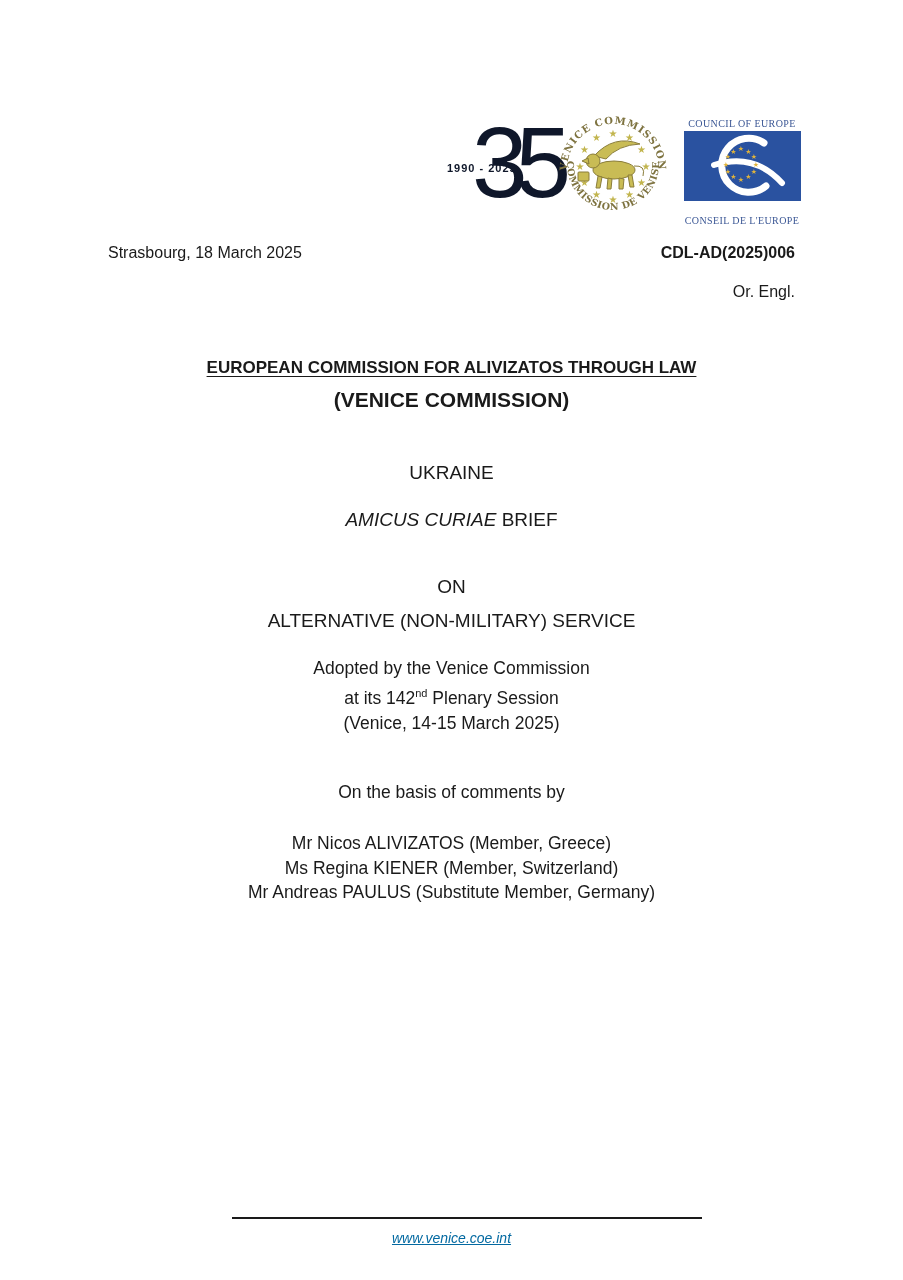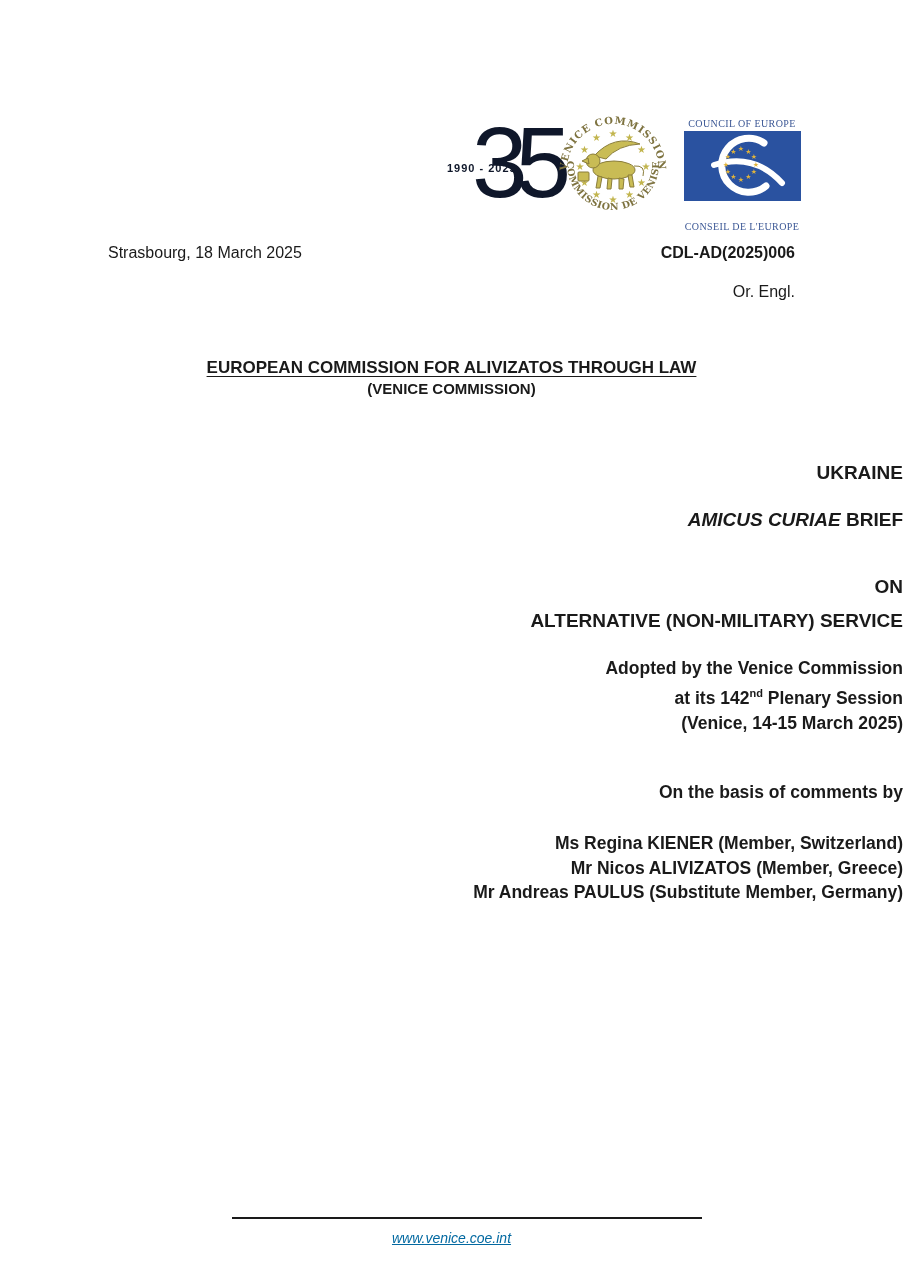--- a/index.html
+++ b/index.html
@@ -12,34 +12,34 @@
   .logos{position:absolute;top:100px;left:445px;width:356px;height:132px;}
   .logo35{position:absolute;left:0;top:25px;width:112px;height:105px;color:#0f172a;text-align:right;}
   .logo35 .years{position:absolute;left:2px;top:37px;font-size:11px;letter-spacing:1px;font-weight:bold;white-space:nowrap;}
   .logo35 .num35{position:absolute;left:27px;top:-13px;font-size:100px;line-height:1;font-weight:normal;letter-spacing:-0.12em;}
 
   .venice{position:absolute;left:111px;top:4px;width:115px;height:125px;}
 
   .coe-logo{position:absolute;left:239px;top:18px;width:116px;}
   .coe-top,.coe-bottom{font-size:10px;color:#3b5795;letter-spacing:0.4px;text-align:center;white-space:nowrap;font-family:"Liberation Serif",serif;}
   .coe-top{margin-bottom:2px;}
-  .coe-bottom{margin-top:20px;}
+  .coe-bottom{margin-top:14px;}
   .coe-box{width:117px;height:70px;background:#2a52a0;}
 
   
   .meta-row{position:absolute;top:243px;left:108px;right:108px;display:flex;justify-content:space-between;font-size:16px;line-height:19px;align-items:center;}
   .doc-number{font-weight:bold;}
   .or-engl{position:absolute;top:283px;right:108px;font-size:16px;}
 
   
   .heading{position:absolute;top:358px;left:0;right:0;text-align:center;}
   .heading .h-main{font-size:17px;font-weight:bold;text-decoration:underline;text-underline-offset:3px;}
-  .heading .h-sub{font-size:15px;font-weight:bold;margin-top:2px;}
+  .heading .h-sub{font-size:21px;font-weight:bold;margin-top:10px;}
 
-  .c{position:absolute;left:0;right:0;text-align:right;font-weight:bold;}
+  .c{position:absolute;left:0;right:0;text-align:center;font-weight:normal;}
   .t-country{top:462px;font-size:19px;}
   .t-brief{top:509px;font-size:19px;}
   .t-brief .it{font-style:italic;}
   .t-on{top:576px;font-size:19px;}
   .t-subject{top:610px;font-size:19px;}
   .t-adopt{top:656px;font-size:17.5px;line-height:25px;}
   .t-adopt sup{font-size:11px;}
   .t-basis{top:782px;font-size:17.5px;}
   .t-names{top:831px;font-size:17.5px;line-height:24.6px;}
 
@@ -143,22 +143,22 @@
 
   <div class="c t-adopt">
     <div>Adopted by the Venice Commission</div>
     <div><span>at its 142</span><sup>nd</sup><span> Plenary Session</span></div>
     <div>(Venice, 14-15 March 2025)</div>
   </div>
 
   <div class="c t-basis">On the basis of comments by</div>
 
   <div class="c t-names">
+    <div>Mr Nicos ALIVIZATOS (Member, Greece)</div>
     <div>Ms Regina KIENER (Member, Switzerland)</div>
-    <div>Mr Nicos ALIVIZATOS (Member, Greece)</div>
     <div>Mr Andreas PAULUS (Substitute Member, Germany)</div>
   </div>
 
   <div class="rule"></div>
   <div class="site-wrap">
     <a class="site-link" href="#">www.venice.coe.int</a>
   </div>
 
 </div>
 

